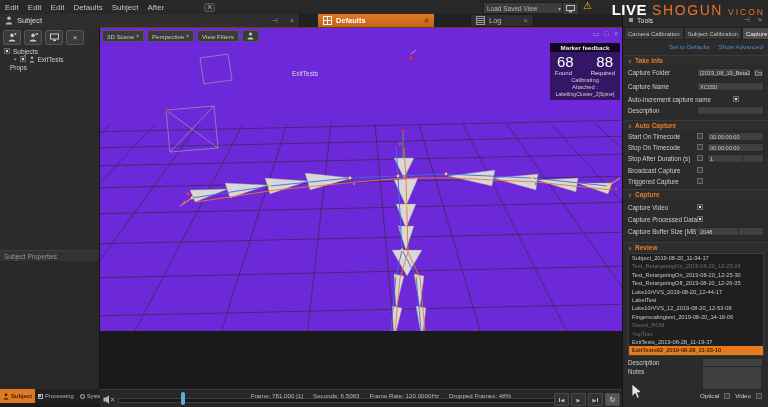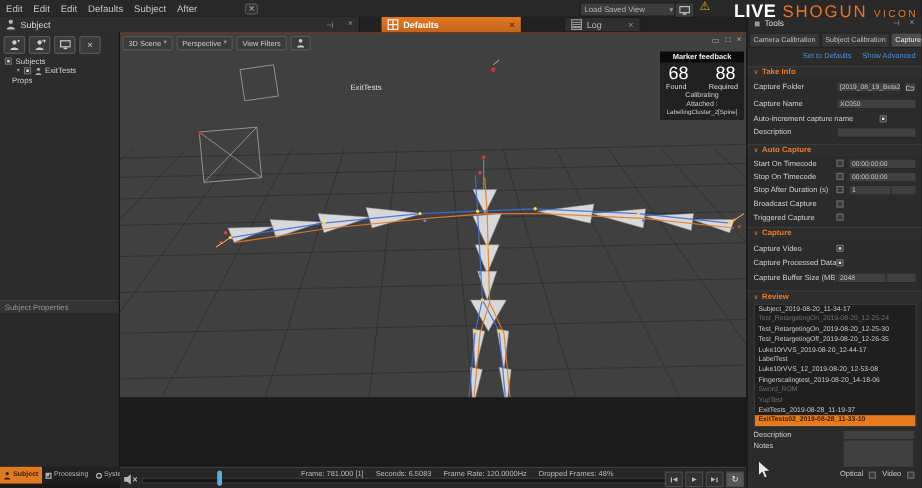--- a/index.html
+++ b/index.html
@@ -59,21 +59,21 @@
 
   
   .bottom-tabs{position:absolute;left:0;top:389px;width:101px;height:14px;background:#202020;display:flex}
   .btab{display:flex;align-items:center;gap:2px;font-size:5.8px;padding:0 3px;color:#b5b5b5;height:14px;box-sizing:border-box}
   .btab.active{background:#e07a22;color:#3a1c05;font-weight:bold}
   .dotico{width:5px;height:5px;border:1px solid currentColor;border-radius:50%;box-sizing:border-box;flex:none}
   .sqico{width:5px;height:5px;border:1px solid currentColor;box-sizing:border-box;flex:none;background:
     linear-gradient(currentColor,currentColor) 50% 50%/2px 2px no-repeat}
 
   
-  .viewport{position:absolute;left:100px;top:27px;width:522px;height:304px;background:#404040;border-top:1px solid #6b3d1c;box-sizing:border-box;overflow:hidden}
+  .viewport{position:absolute;left:100px;top:27px;width:522px;height:304px;background:#6d28d9;border-top:1px solid #6b3d1c;box-sizing:border-box;overflow:hidden}
   .vp-toolbar{position:absolute;left:2px;top:2px;display:flex;gap:3px;z-index:3}
   .vp-btn{height:10px;background:#3b3b3b;border:1px solid #565656;border-radius:2px;color:#c9c9c9;
     font-size:6.2px;display:flex;align-items:center;gap:2px;padding:0 4px}
   .vp-btn .arrow{font-size:5.5px;color:#999}
   .win-ctrl{position:absolute;right:4px;top:2px;display:flex;gap:5px;font-size:7px;color:#aaa;z-index:3}
   .mf{position:absolute;right:2px;top:15px;width:70px;background:rgba(8,8,8,.55);z-index:3;text-align:center;padding-bottom:3px}
   .mf .hd{background:rgba(0,0,0,.65);font-size:6.2px;font-weight:bold;color:#eee;padding:1px 0}
   .mf .nums{display:flex;justify-content:space-between;padding:1px 7px 0}
   .mf .nums div{font-size:15px;color:#fff}
   .mf .lbls{display:flex;justify-content:space-between;padding:0 5px;font-size:6px;color:#ddd}

